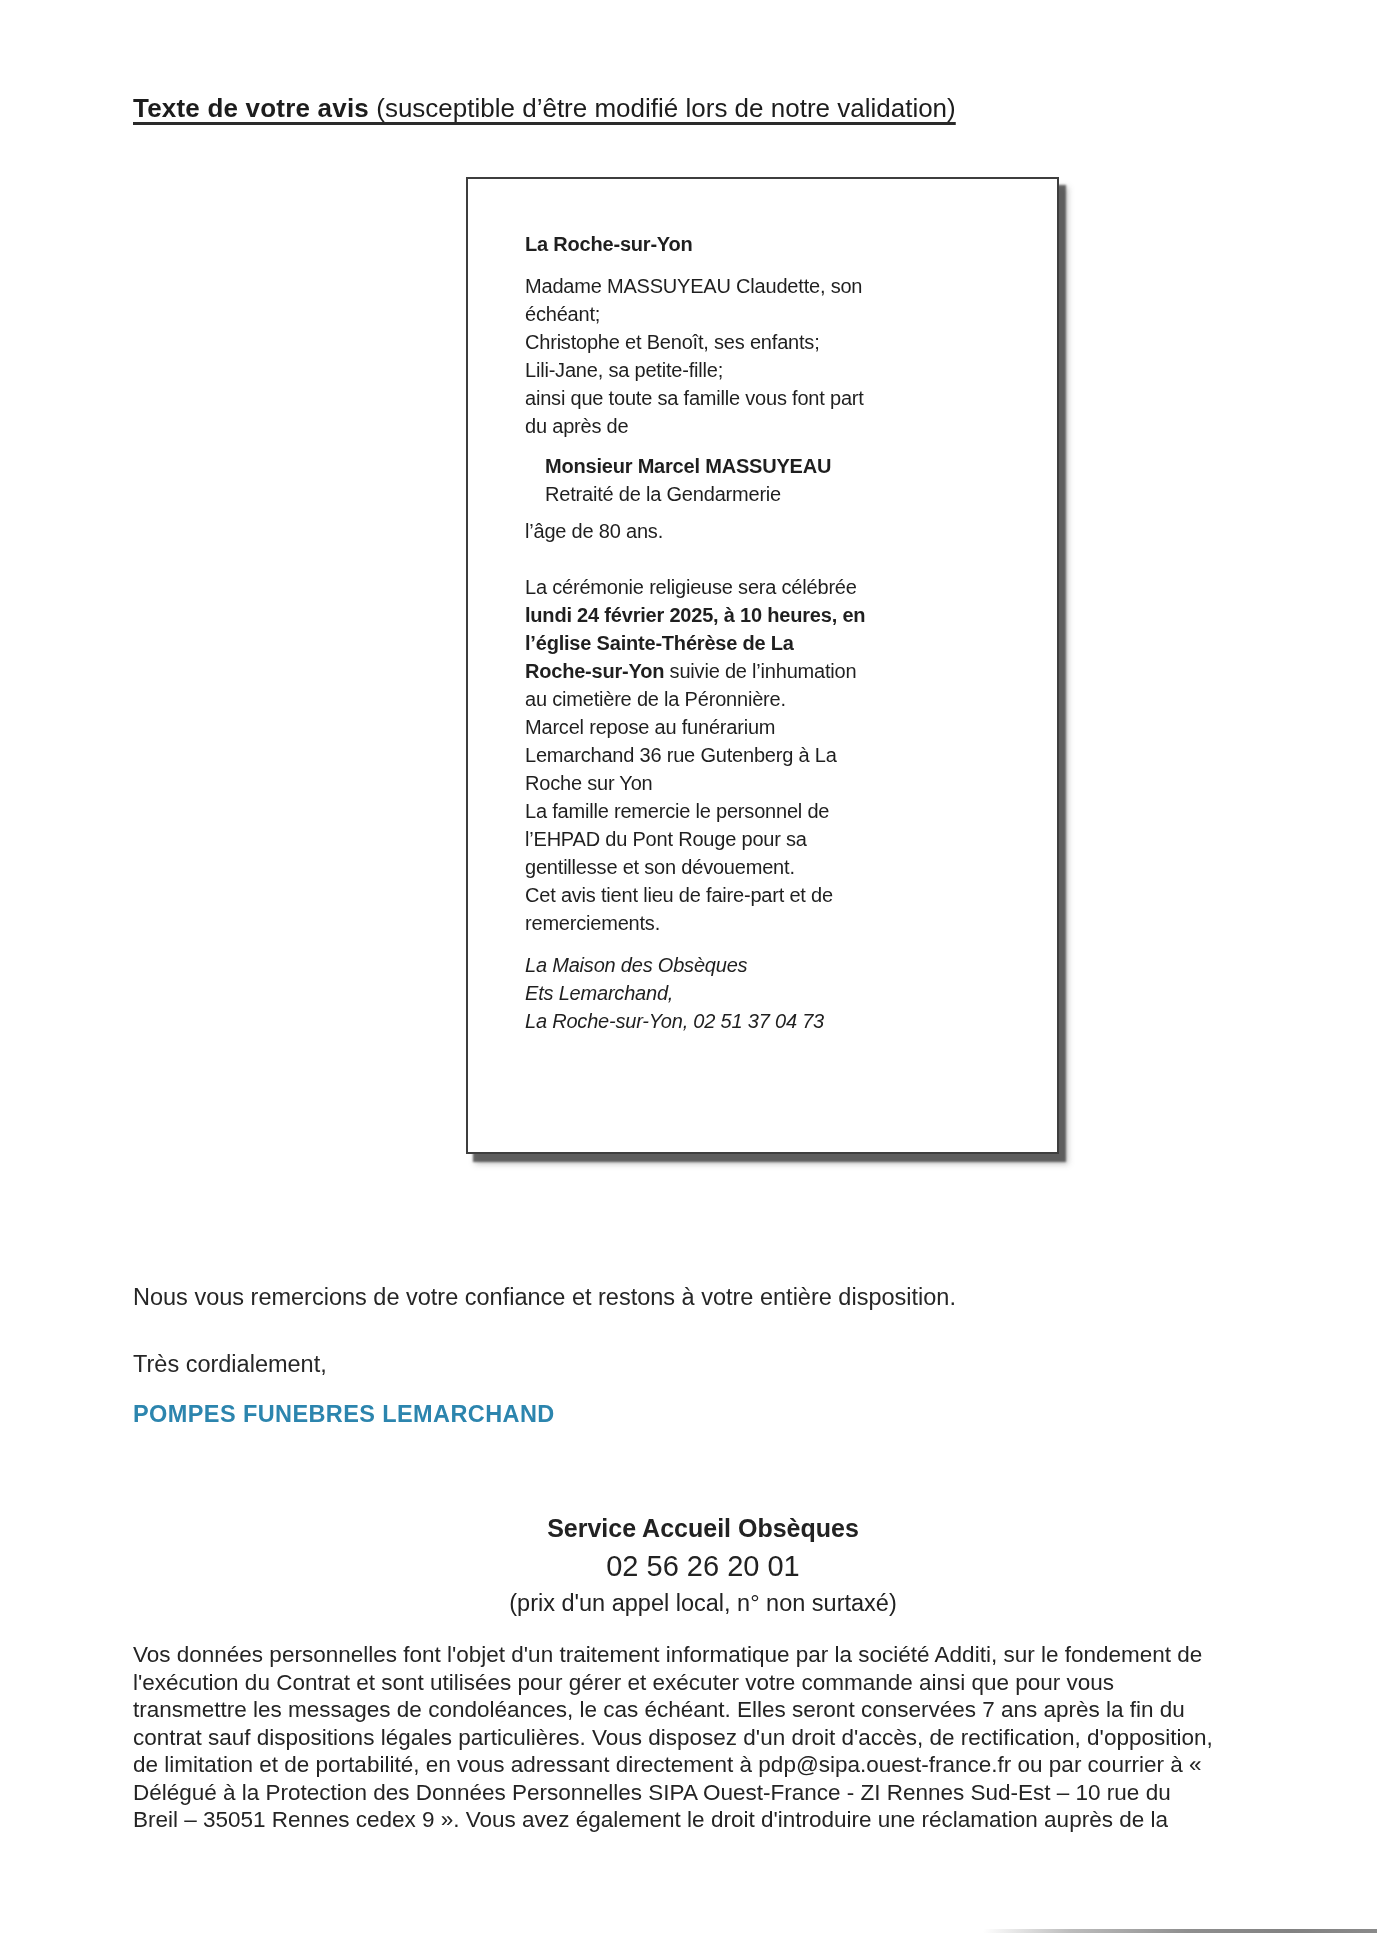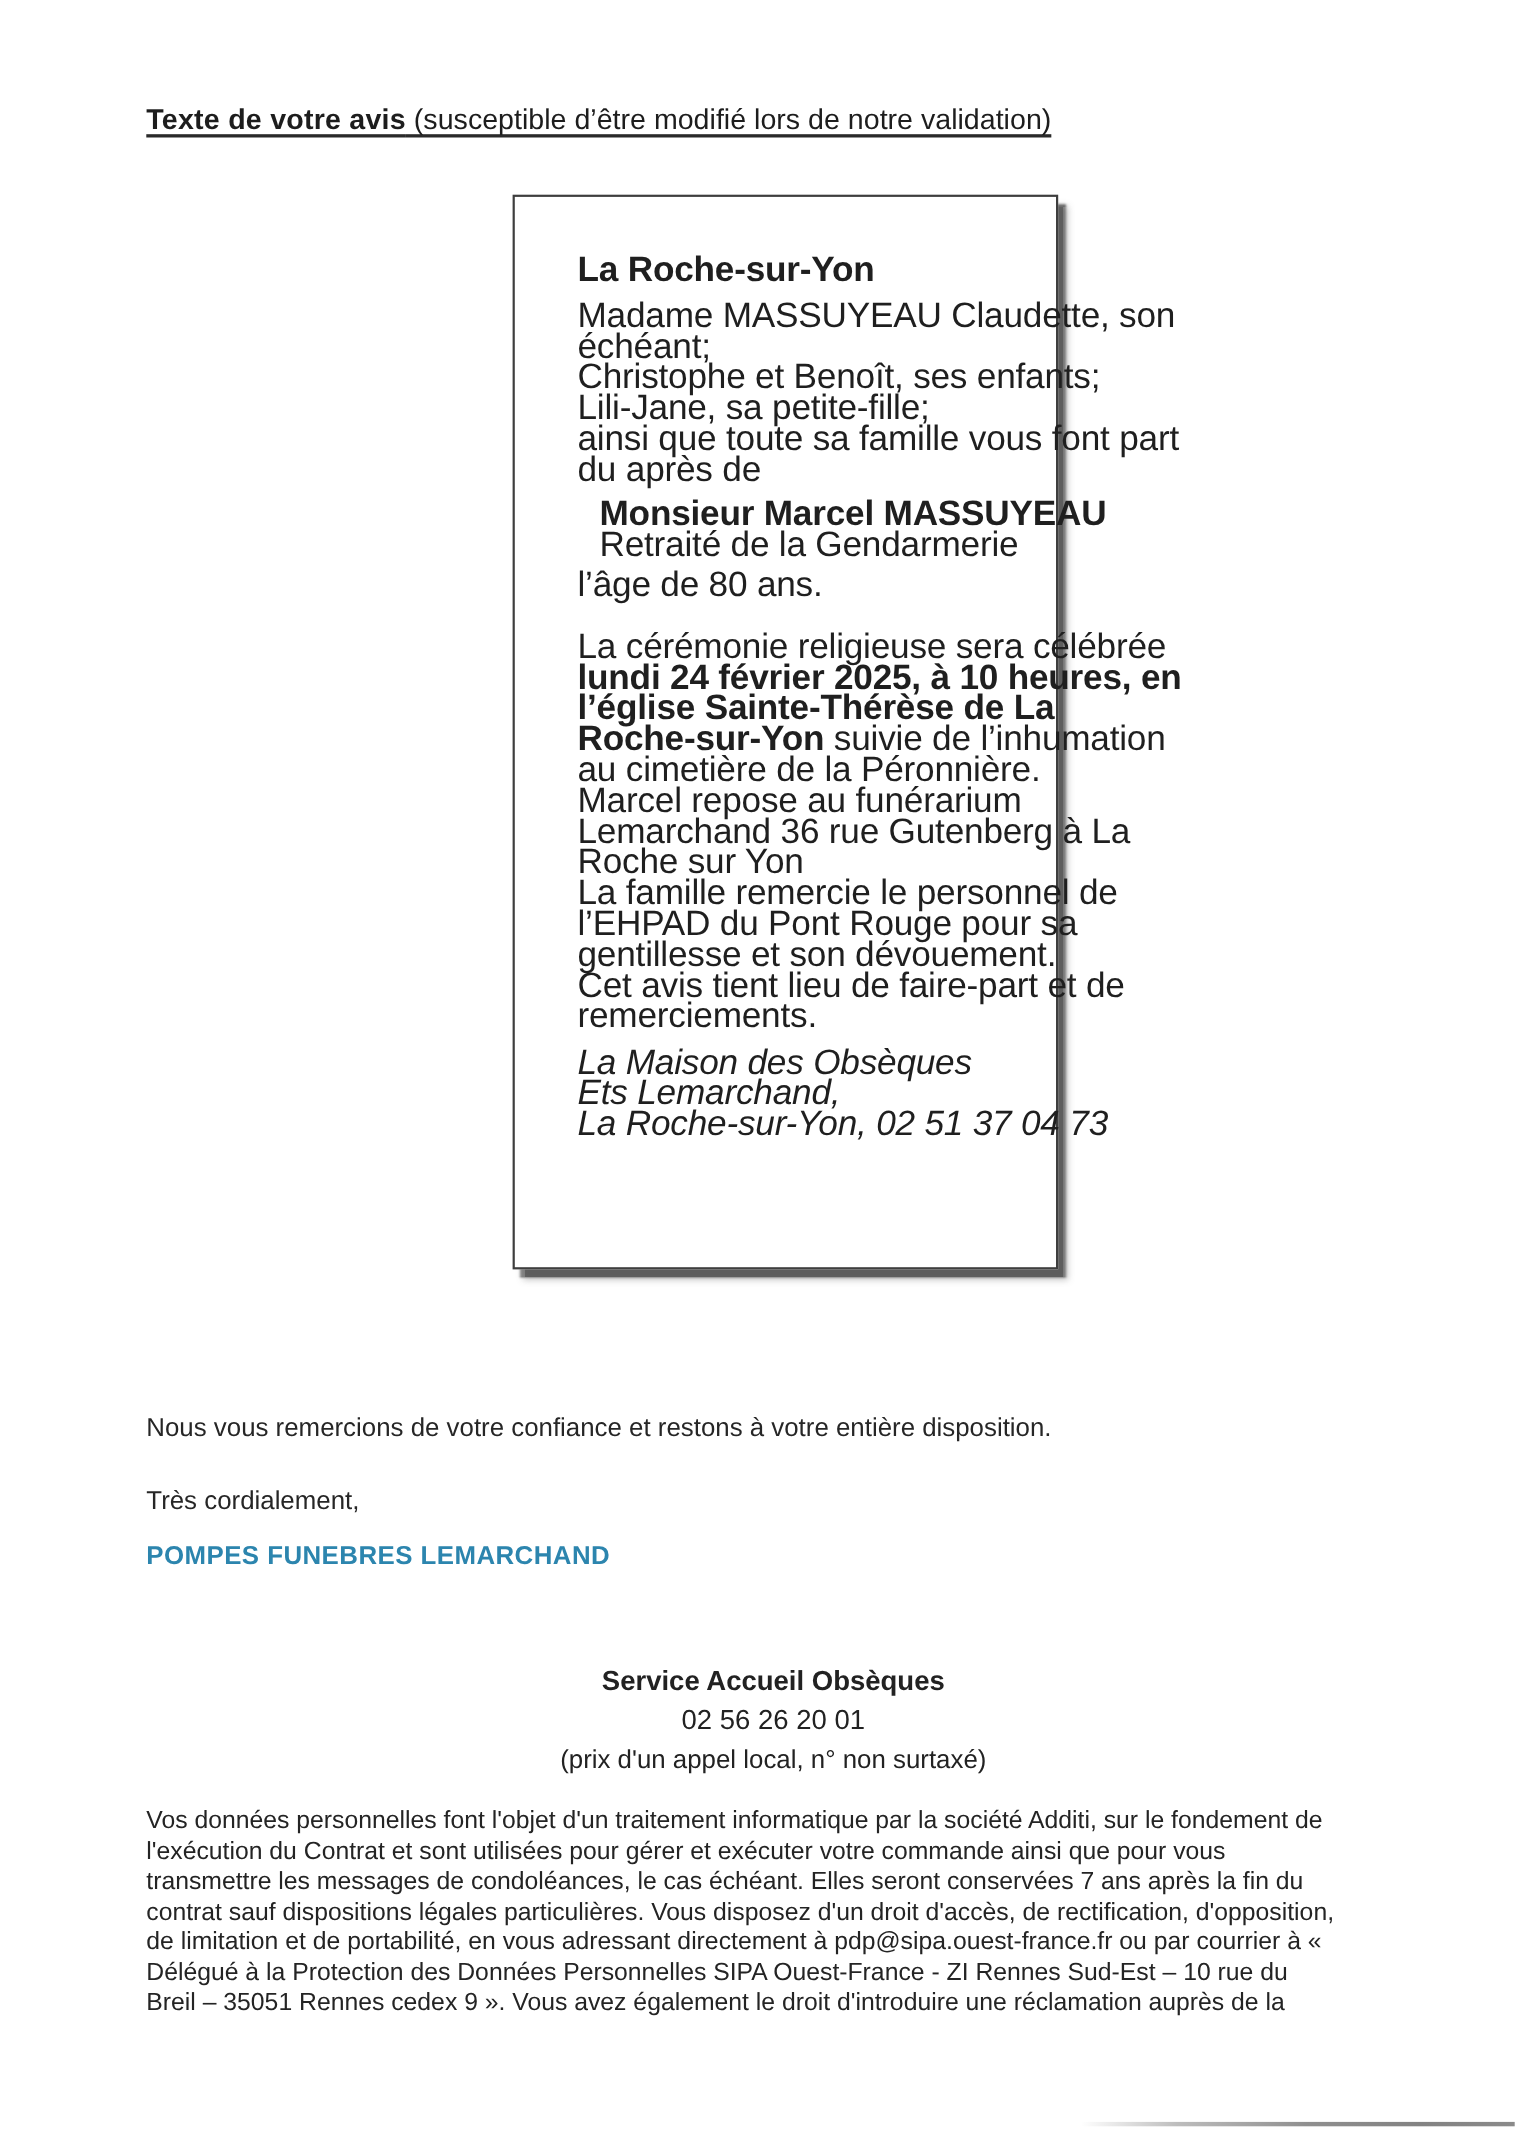--- a/index.html
+++ b/index.html
@@ -24,27 +24,27 @@
     text-decoration:underline;
     text-decoration-thickness:2.5px;
     text-underline-offset:5px;
     text-decoration-color:#2a2a2a;
   }
   .page-title b { letter-spacing:0.2px; }
 
   
   .notice-card {
     left:466px; top:177px;
-    width:496px; height:977px;
+    width:593px; height:977px;
     background:#ffffff;
     border:2px solid #3e3e3e;
     box-shadow:7px 8px 2px rgba(66,66,66,0.8), 9px 10px 6px rgba(90,90,90,0.35);
     padding:51px 34px 0 57px;
     color:#1f1f1f;
-    font-size:32px;
+    font-size:20px;
     line-height:28px;
     letter-spacing:-0.2px;
   }
   .notice-card .ln { white-space:nowrap; }
   .notice-card .b { font-weight:bold; }
   .card-city { font-weight:bold; margin-bottom:14px; }
   .card-family { margin-bottom:12px; }
   .card-deceased { padding-left:20px; margin-bottom:9px; }
   .card-deceased .deceased-name { font-weight:bold; white-space:nowrap; }
   .card-death { margin-bottom:28px; }
@@ -52,21 +52,21 @@
   .card-signature { font-style:italic; }
 
   
   .thanks-line   { left:133px; top:1284px; font-size:23.5px; white-space:nowrap; }
   .salutation    { left:133px; top:1351px; font-size:23.5px; white-space:nowrap; }
   .company-name  { left:133px; top:1401px; font-size:23.5px; font-weight:bold; letter-spacing:0.4px; white-space:nowrap; }
 
   
   .contact-block { left:133px; top:1514px; width:1140px; text-align:center; color:#222222; }
   .contact-service { font-size:25px; font-weight:bold; }
-  .contact-phone   { font-size:25px; margin-top:7px; }
+  .contact-phone   { font-size:29px; margin-top:7px; }
   .contact-note    { font-size:23.5px; margin-top:7px; }
 
   
   .legal-block { left:133px; top:1641px; font-size:22.5px; line-height:27.5px; color:#242424; }
   .legal-block .ln { white-space:nowrap; }
 
   
   .scan-streak {
     left:983px; top:1929px; width:394px; height:4px;
     background:linear-gradient(to right, rgba(160,160,160,0), #bdbdbd 22%, #8f8f8f 52%, #828282 78%, #8a8a8a);

